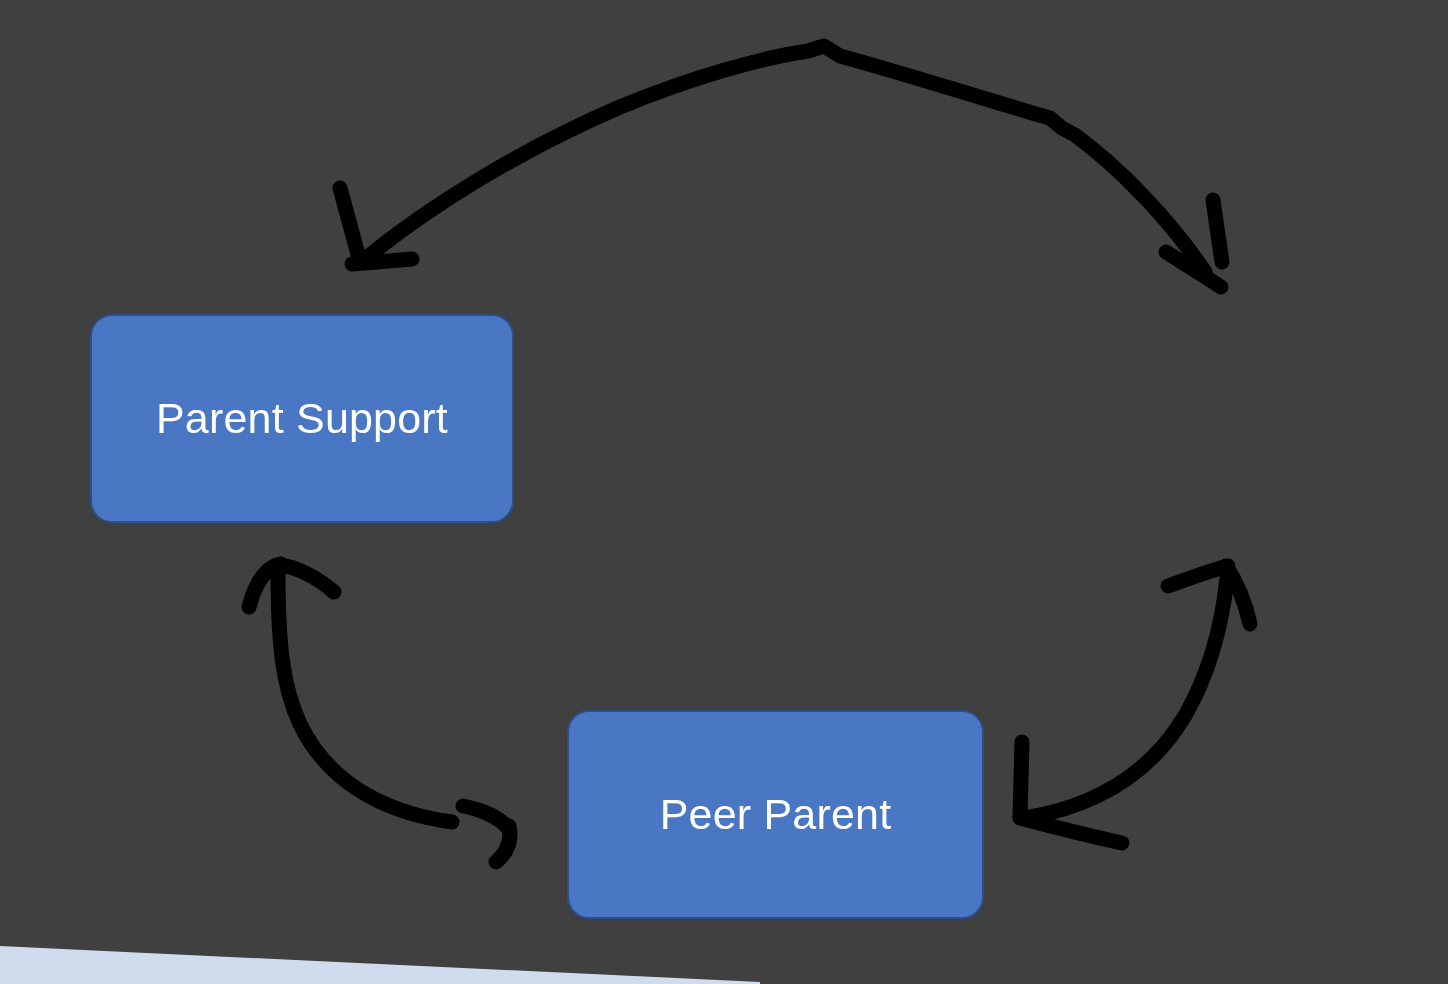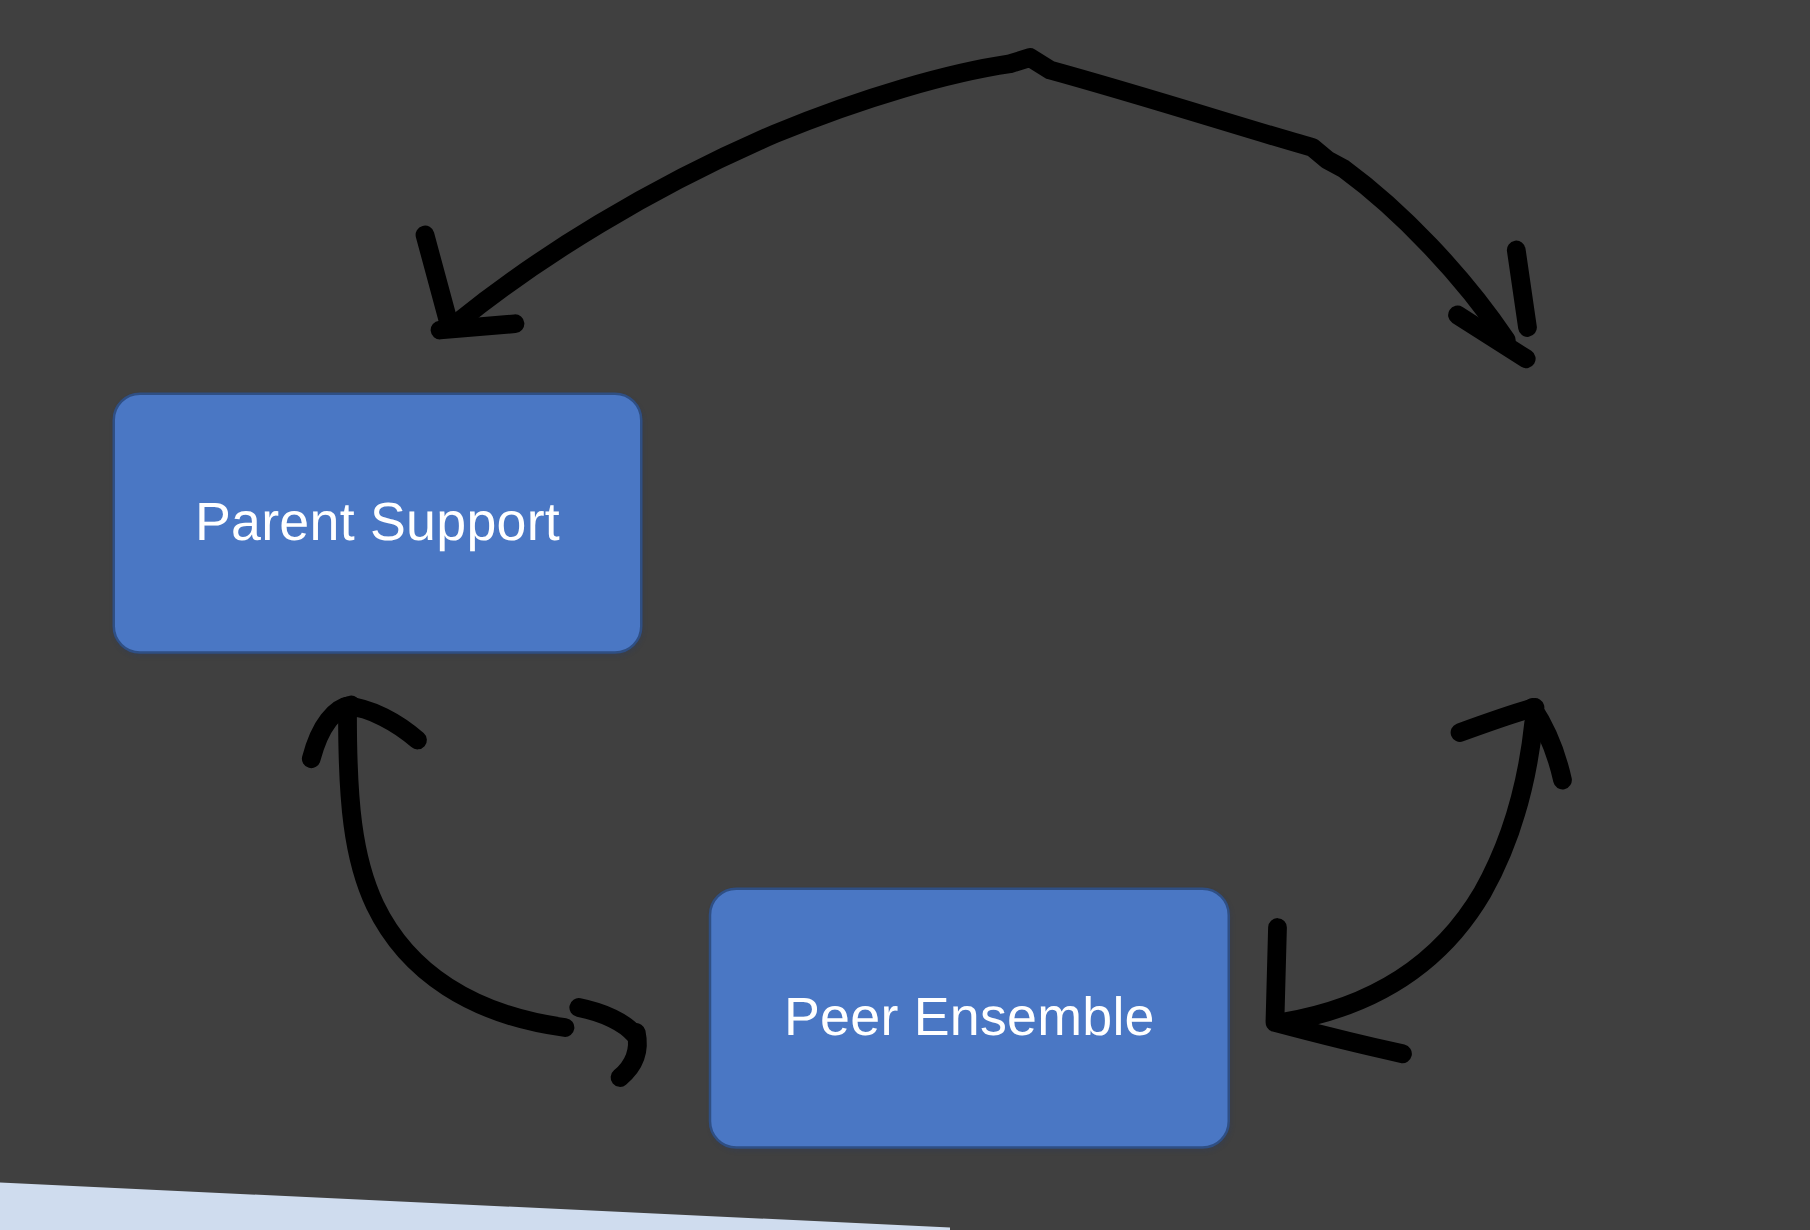--- a/index.html
+++ b/index.html
@@ -129,15 +129,15 @@
         <path d="M 1022 742 L 1020 816"></path>
         <path d="M 1020 818 C 1050 826, 1090 836, 1122 843"></path>
       </g>
 
     </g>
   </svg>
 
   <div class="node" id="node-parent">Parent Support</div>
 
 
-  <div class="node" id="node-peer">Peer Ensemble</div>
+  <div class="node" id="node-peer">Peer Parent</div>
 
 </div>
 
 </body></html>

